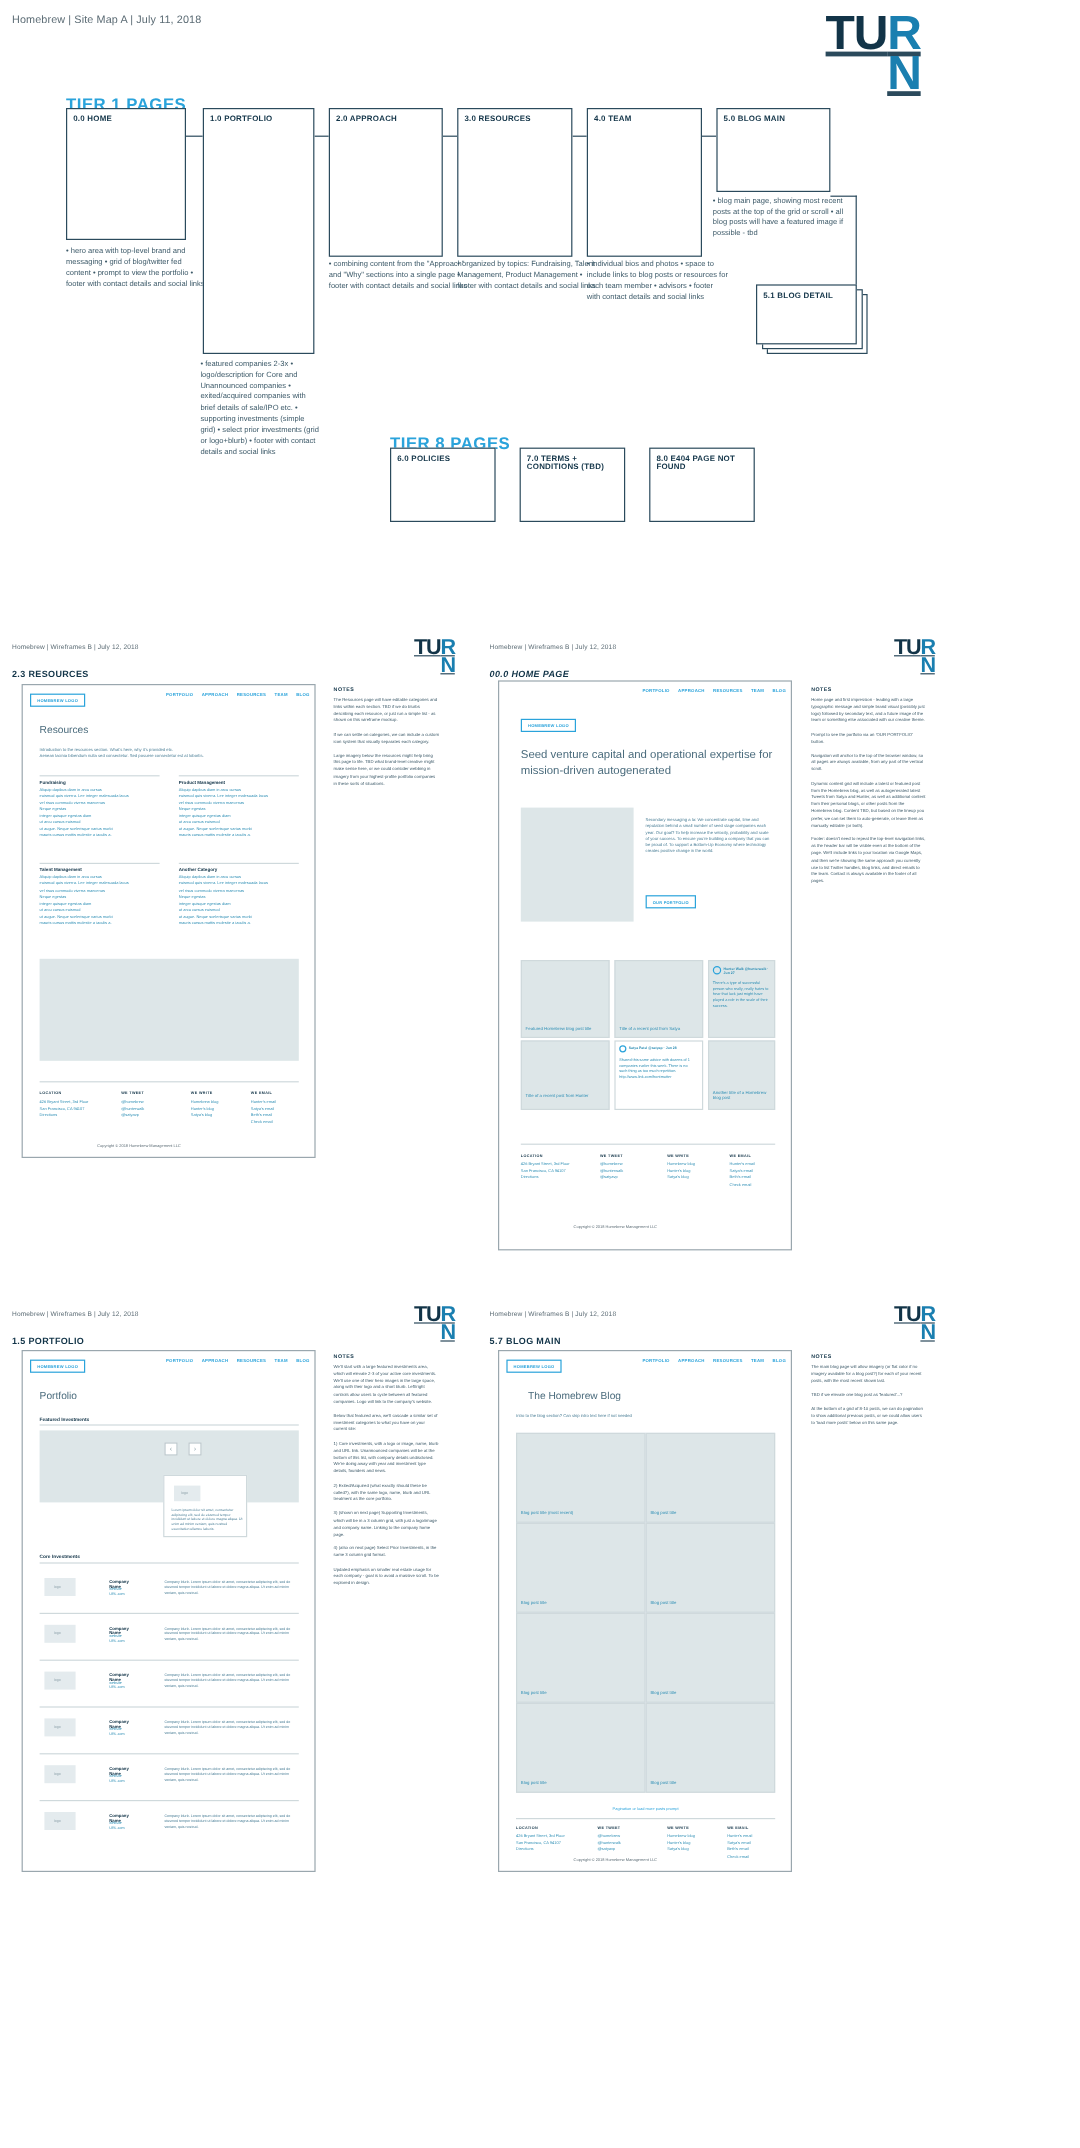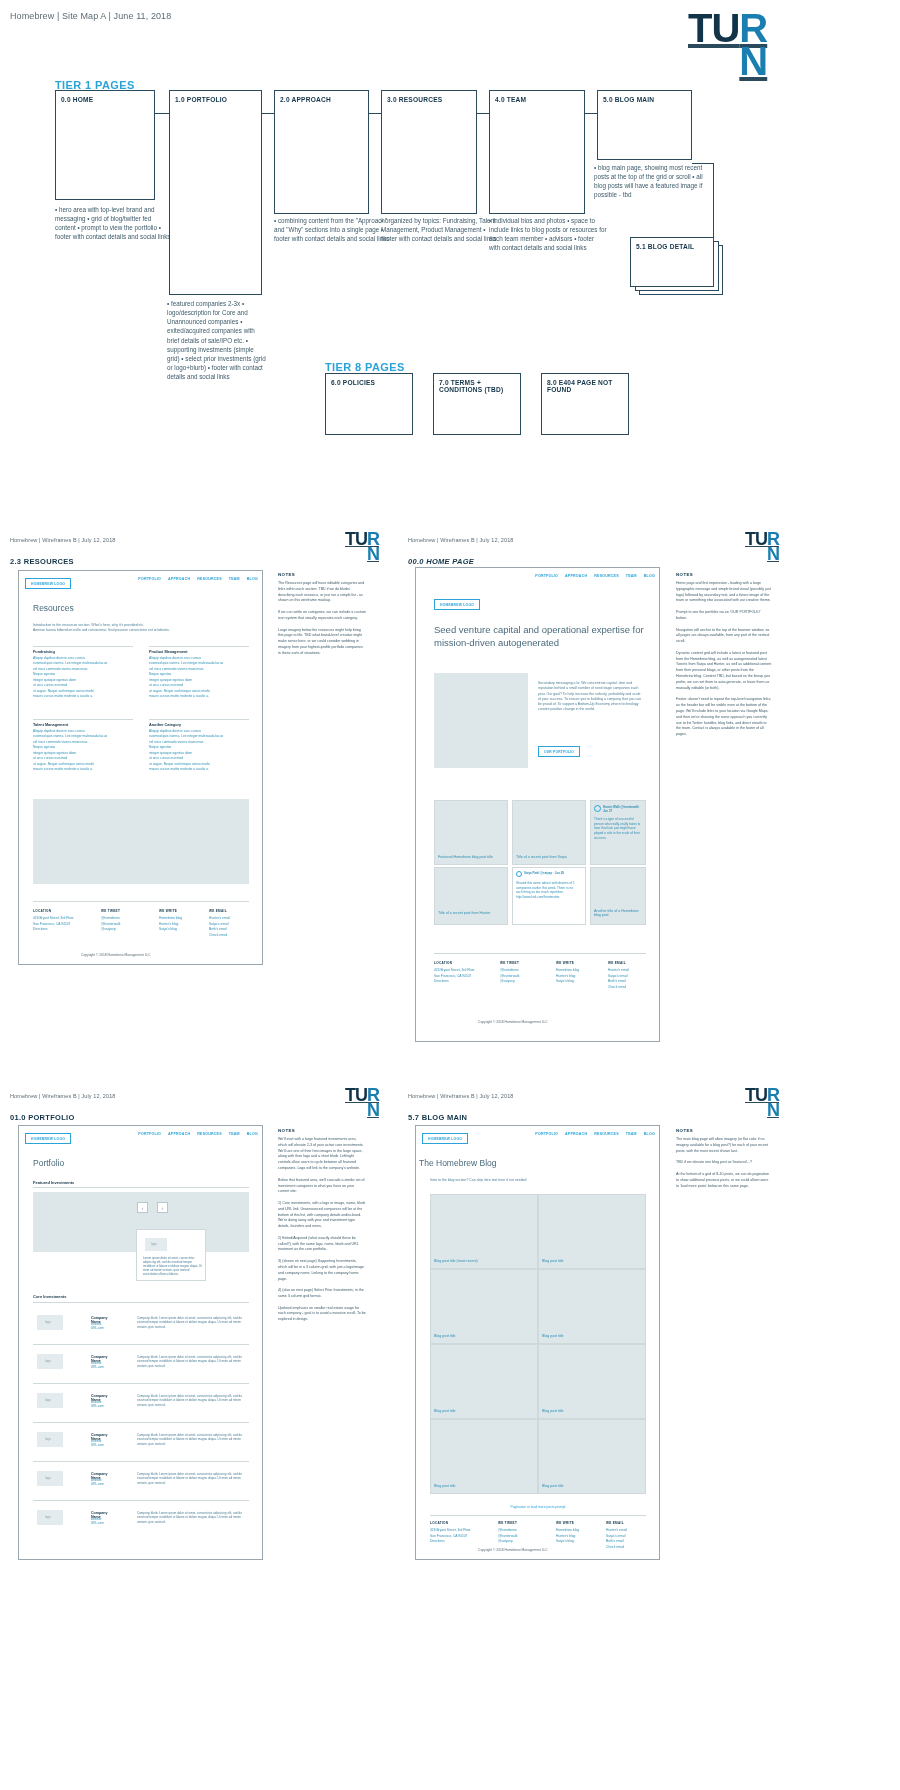--- a/index.html
+++ b/index.html
@@ -15,21 +15,21 @@
   .doc-head { position:relative; height:40px; }
   .doc-meta { position:absolute; left:10px; top:11px; font-size:9px; color:#5b6b74; letter-spacing:.1px; }
   .doc-meta.small { font-size:5.5px; top:8px; }
 
   .turn-logo { position:absolute; font-weight:bold; line-height:.82; letter-spacing:-1px;text-decoration:underline; }
   .turn-logo .l1 { color:#123448; }
   .turn-logo .l2 { color:#1a7fb0; }
   .turn-logo .row2 { text-align:right; }
 
   
-  .tier-label { position:absolute; color:#2aa3db; font-size:11px; font-weight:bold; letter-spacing:.4px; }
+  .tier-label { position:absolute; color:#2aa3db; font-size:14px; font-weight:bold; letter-spacing:.4px; }
   .node {
     position:absolute; border:1.2px solid #2b4a5c; background:#fff;
   }
   .node .node-title { font-size:6.6px; font-weight:bold; color:#123448; padding:5px 0 0 5px; letter-spacing:.2px; }
   .node-notes { position:absolute; font-size:6.3px; line-height:1.45; color:#3d5a69; width:118px; }
   .connector { position:absolute; background:#2b4a5c; }
 
   .stack-shadow { position:absolute; border:1.2px solid #2b4a5c; background:#fff; }
 
   
@@ -62,21 +62,21 @@
   .card { position:absolute; border:0.7px solid #cfd9dc; background:#fff; }
   .tweet-avatar { position:absolute; border:0.8px solid #2aa3db; border-radius:50%; }
   .pagination { position:absolute; font-size:3.3px; color:#2aa3db; text-align:center; }
 </style>
 </head>
 <body>
 
 <div class="page">
 
   <div class="doc-head">
-    <div class="doc-meta">Homebrew | Site Map A | June 11, 2018</div>
+    <div class="doc-meta">Homebrew | Site Map A | July 11, 2018</div>
     <div class="turn-logo" style="left:688px; top:12px; font-size:40px;">
       <div><span class="l1">TU</span><span class="l2">R</span></div>
       <div class="row2"><span class="l2">N</span></div>
     </div>
   </div>
 
   <div class="tier-label" style="left:55px; top:79px;">TIER 1 PAGES</div>
 
   <div class="connector" style="left:155px; top:113px; width:14px; height:1.2px;"></div>
   <div class="connector" style="left:262px; top:113px; width:12px; height:1.2px;"></div>
@@ -347,21 +347,21 @@
 
 Footer: doesn't need to repeat the top-level navigation links, as the header bar will be visible even at the bottom of the page. We'll include links to your location via Google Maps, and then we're showing the same approach you currently use to list Twitter handles, blog links, and direct emails to the team. Contact is always available in the footer of all pages.</div>
 </div>
 
 <div class="page">
   <div class="doc-meta small" style="position:absolute; left:10px; top:1053px;">Homebrew | Wireframes B | July 12, 2018</div>
   <div class="turn-logo" style="left:345px; top:1048px; font-size:18px;">
     <div><span class="l1">TU</span><span class="l2">R</span></div>
     <div class="row2"><span class="l2">N</span></div>
   </div>
-  <div class="wf-title" style="left:10px; top:1073px;">01.0 PORTFOLIO</div>
+  <div class="wf-title" style="left:10px; top:1073px;">1.5 PORTFOLIO</div>
 
   <div class="wf-frame" style="left:18px; top:1085px; width:245px; height:435px;">
     <div class="wf-logo" style="left:6px; top:7px;">HOMEBREW LOGO</div>
     <div class="wf-nav">
       <span>PORTFOLIO</span>
       <span>APPROACH</span>
       <span>RESOURCES</span>
       <span>TEAM</span>
       <span>BLOG</span>
     </div>
@@ -457,21 +457,21 @@
 
   <div class="wf-frame" style="left:415px; top:1085px; width:245px; height:435px;">
     <div class="wf-logo" style="left:6px; top:7px;">HOMEBREW LOGO</div>
     <div class="wf-nav">
       <span>PORTFOLIO</span>
       <span>APPROACH</span>
       <span>RESOURCES</span>
       <span>TEAM</span>
       <span>BLOG</span>
     </div>
-    <div class="wf-h2" style="left:3px; top:32px;">The Homebrew Blog</div>
+    <div class="wf-h2" style="left:24px; top:32px;">The Homebrew Blog</div>
     <div class="wf-p" style="left:14px; top:52px; width:200px;">Intro to the blog section? Can skip intro text here if not needed</div>
 
     <div class="wf-cell" style="left:14px; top:68px; width:108px; height:75px; background:#dde6e8;"></div>
     <div class="wf-cell-label" style="left:18px; top:133px;">Blog post title (most recent)</div>
     <div class="wf-cell" style="left:122px; top:68px; width:108px; height:75px; background:#dde6e8;"></div>
     <div class="wf-cell-label" style="left:126px; top:133px;">Blog post title</div>
 
     <div class="wf-cell" style="left:14px; top:143px; width:108px; height:75px; background:#dde6e8;"></div>
     <div class="wf-cell-label" style="left:18px; top:208px;">Blog post title</div>
     <div class="wf-cell" style="left:122px; top:143px; width:108px; height:75px; background:#dde6e8;"></div>

